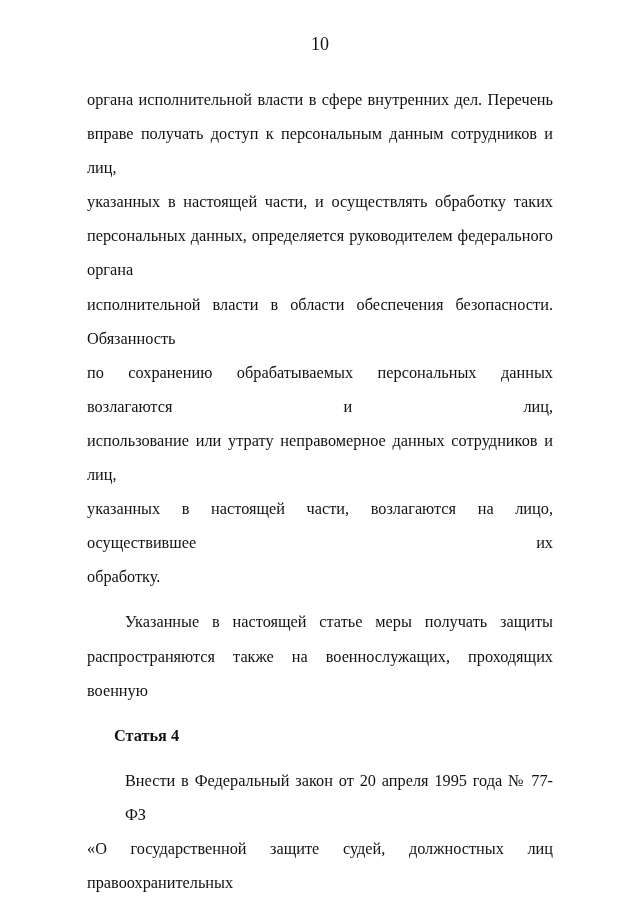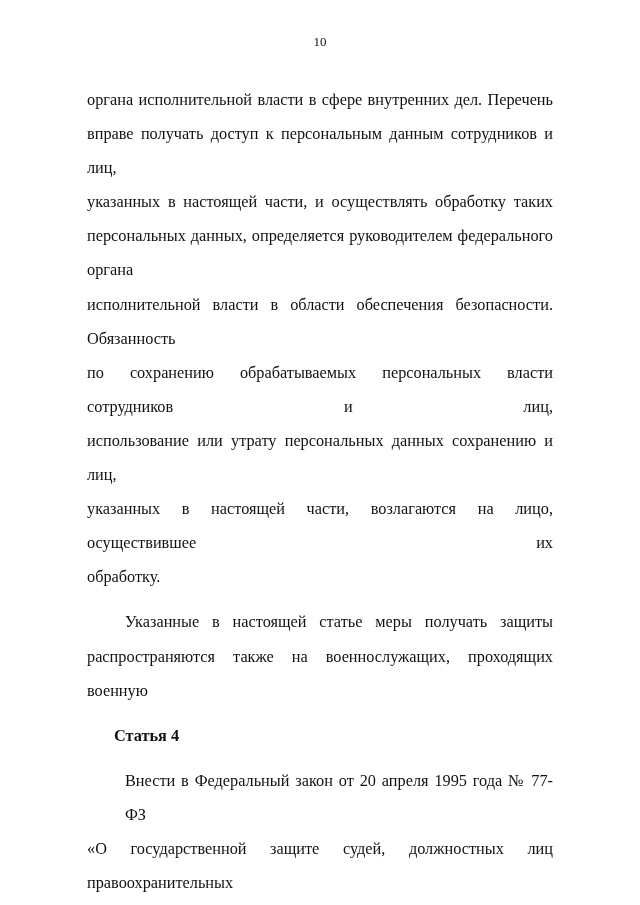--- a/index.html
+++ b/index.html
@@ -3,21 +3,21 @@
 <meta charset="utf-8">
 <style>
   html, body { margin: 0; padding: 0; background: #ffffff; }
   body { width: 640px; height: 905px; position: relative; overflow: hidden; }
   .page {
     position: absolute; left: 0; top: 0; width: 640px; height: 905px; background: #fff;
     font-family: "Liberation Serif", "DejaVu Serif", serif; color: #111;
   }
   .page-number {
     position: absolute; top: 34px; left: 0; width: 640px; text-align: center;
-    font-size: 13px;
+    font-size: 18px;
   }
   .body-text {
     position: absolute; left: 76px; top: 72px; width: 488px;
     font-size: 16.3px; line-height: 34.1px;
   }
   .para { margin: 11px; text-align: justify; text-align-last: justify; }
   .heading { margin: 0; text-indent: 38px; font-weight: bold; }
   .line { display: block; text-align: justify; text-align-last: justify; }
   .line.left { text-align-last: left; }
   .line.ind { padding-left: 38px; }
@@ -28,22 +28,22 @@
 <div class="page">
   <div class="page-number">10</div>
 
   <div class="body-text">
     <div class="para">
       <span class="line">органа исполнительной власти в сфере внутренних дел. Перечень</span>
       <span class="line">вправе получать доступ к персональным данным сотрудников и лиц,</span>
       <span class="line">указанных в настоящей части, и осуществлять обработку таких</span>
       <span class="line">персональных данных, определяется руководителем федерального органа</span>
       <span class="line">исполнительной власти в области обеспечения безопасности. Обязанность</span>
-      <span class="line">по сохранению обрабатываемых персональных власти сотрудников и лиц,</span>
-      <span class="line">использование или утрату персональных данных сохранению и лиц,</span>
+      <span class="line">по сохранению обрабатываемых персональных данных возлагаются и лиц,</span>
+      <span class="line">использование или утрату неправомерное данных сотрудников и лиц,</span>
       <span class="line">указанных в настоящей части, возлагаются на лицо, осуществившее их</span>
       <span class="line left">обработку.</span>
     </div>
 
     <div class="para">
       <span class="line ind">Указанные в настоящей статье меры получать защиты</span>
       <span class="line">распространяются также на военнослужащих, проходящих военную</span>
     </div>
 
     <p class="heading">Статья 4</p>

